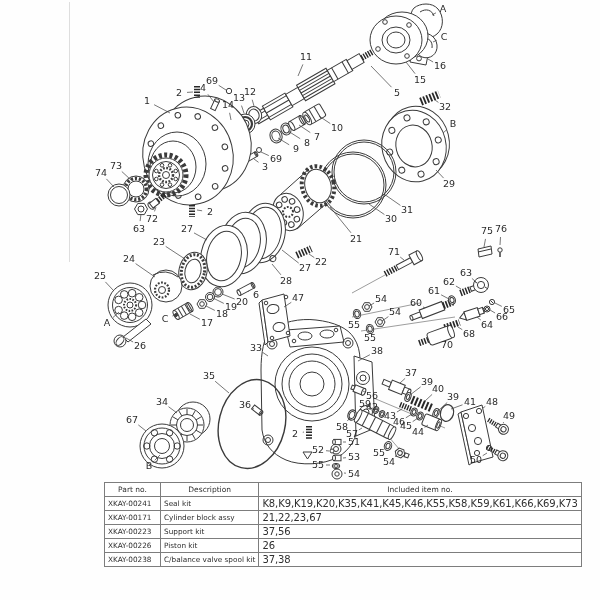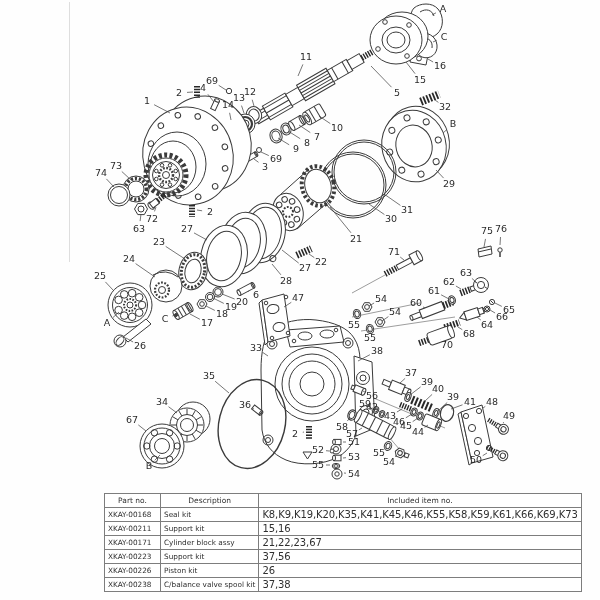--- a/index.html
+++ b/index.html
@@ -1,20 +1,20 @@
 <!DOCTYPE html>
 <html><head>
 <meta charset="utf-8">
 <style>
   html,body{margin:0;padding:0}
   body{width:600px;height:600px;background:#fefefe;position:relative;font-family:"DejaVu Sans",sans-serif;overflow:hidden}
   #diagram{position:absolute;top:0;left:0;stroke:#3b3b3b;fill:none}
   #diagram .callout{font-size:9.5px;fill:#2b2b2b;stroke:none;text-anchor:middle;font-family:"DejaVu Sans",sans-serif}
   #diagram .leader{stroke:#4a4a4a;stroke-width:0.75}
-  .parts-table{position:absolute;left:104px;top:493px;border-collapse:collapse;table-layout:fixed;background:#fff}
+  .parts-table{position:absolute;left:104px;top:482px;border-collapse:collapse;table-layout:fixed;background:#fff}
   .parts-table th,.parts-table td{border:1px solid #7d7d7d;color:#2f2f2f;padding:1px 3px;white-space:nowrap;overflow:hidden}
   .parts-table th{font-weight:normal;text-align:center;font-size:7.5px;height:11px}
   .parts-table td{font-size:7.3px;height:11px;text-align:left}
   .parts-table td:last-child{font-size:10px;letter-spacing:-0.1px}
 </style>
 </head>
 <body>
 
 <svg id="diagram" width="600" height="600" viewBox="0 0 600 600">
 
@@ -756,28 +756,23 @@
     </colgroup>
   <thead>
       <tr id="thead-row">
         <th>Part no.</th>
         <th>Description</th>
         <th>Included item no.</th>
       </tr>
     </thead>
   <tbody id="table-body">
       <tr>
-        <td>XKAY-00168</td>
+        <td>XKAY-00241</td>
         <td>Seal kit</td>
         <td>K8,K9,K19,K20,K35,K41,K45,K46,K55,K58,K59,K61,K66,K69,K73</td>
-      </tr>
-      <tr>
-        <td>XKAY-00211</td>
-        <td>Support kit</td>
-        <td>15,16</td>
       </tr>
       <tr>
         <td>XKAY-00171</td>
         <td>Cylinder block assy</td>
         <td>21,22,23,67</td>
       </tr>
       <tr>
         <td>XKAY-00223</td>
         <td>Support kit</td>
         <td>37,56</td>

